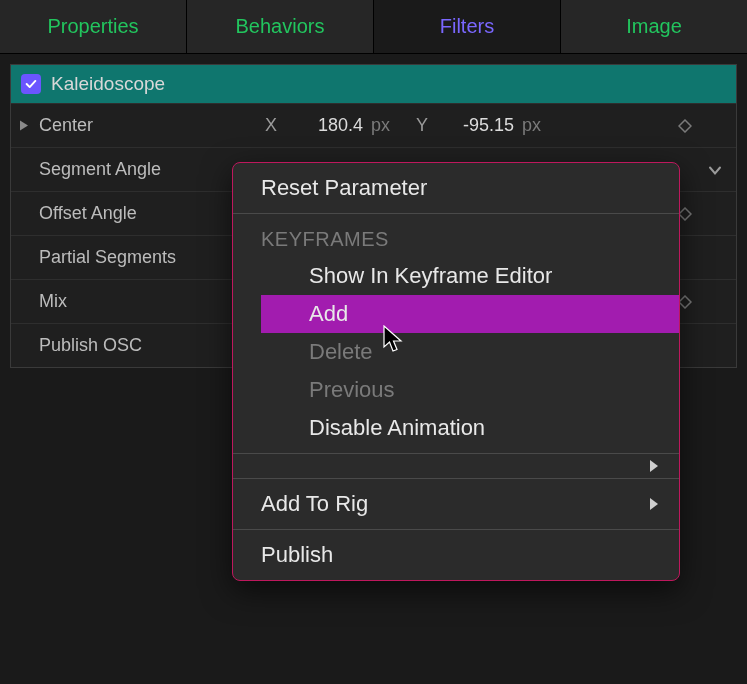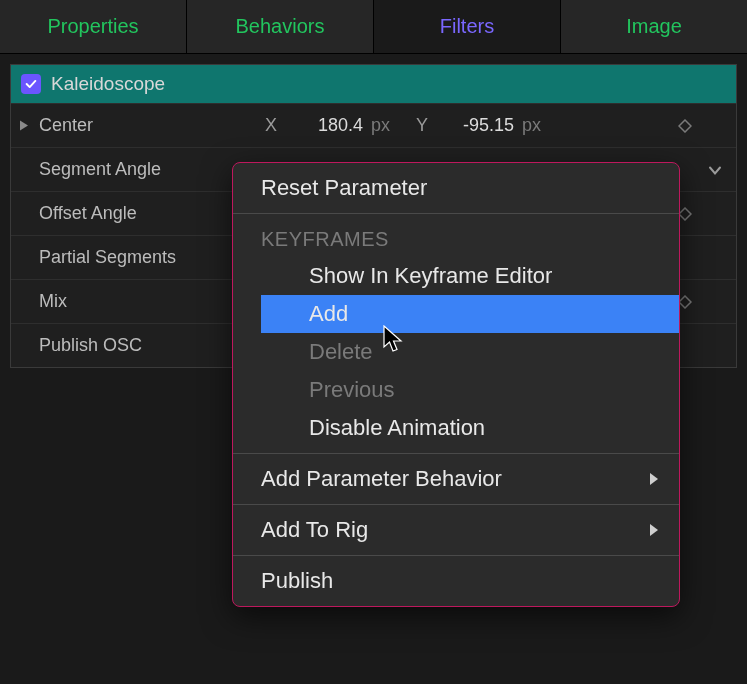--- a/index.html
+++ b/index.html
@@ -114,21 +114,21 @@
     .menu-item, .menu-header {
       padding: 6px 28px;
       font-size: 22px;
       color: #e8e8e8;
       position: relative;
       cursor: default;
     }
     .menu-sub { padding-left: 48px; margin-left: 28px; }
     .menu-item.disabled, .menu-header { color: #7a7a7a; }
     .menu-header { font-size: 20px; padding-top: 8px; letter-spacing: 0.5px; }
-    .menu-item.hovered { background: #3b82f6; }
+    .menu-item.hovered { background: #a21caf; }
     .menu-sep { height: 1px; background: #4a4a4a; margin: 6px 0; }
     .menu-arrow {
       position: absolute;
       right: 20px;
       top: 50%;
       transform: translateY(-50%);
       color: #cfcfcf;
     }
     .cursor {
       position: absolute;
@@ -226,21 +226,20 @@
   <div class="menu-item">Reset Parameter</div>
   <div class="menu-sep"></div>
   <div class="menu-header">KEYFRAMES</div>
   <div class="menu-item menu-sub">Show In Keyframe Editor</div>
   <div class="menu-item menu-sub hovered">Add</div>
   <div class="menu-item menu-sub disabled">Delete</div>
   <div class="menu-item menu-sub disabled">Previous</div>
   <div class="menu-item menu-sub">Disable Animation</div>
   <div class="menu-sep"></div>
   <div class="menu-item">
-    <span>Add Parameter Behavior</span>
     <span class="menu-arrow">
       <svg width="10" height="14" viewBox="0 0 10 14">
           <path d="M1 1 L9 7 L1 13 Z" fill="currentColor"></path>
         </svg>
     </span>
   </div>
   <div class="menu-sep"></div>
   <div class="menu-item">
     <span>Add To Rig</span>
     <span class="menu-arrow">

